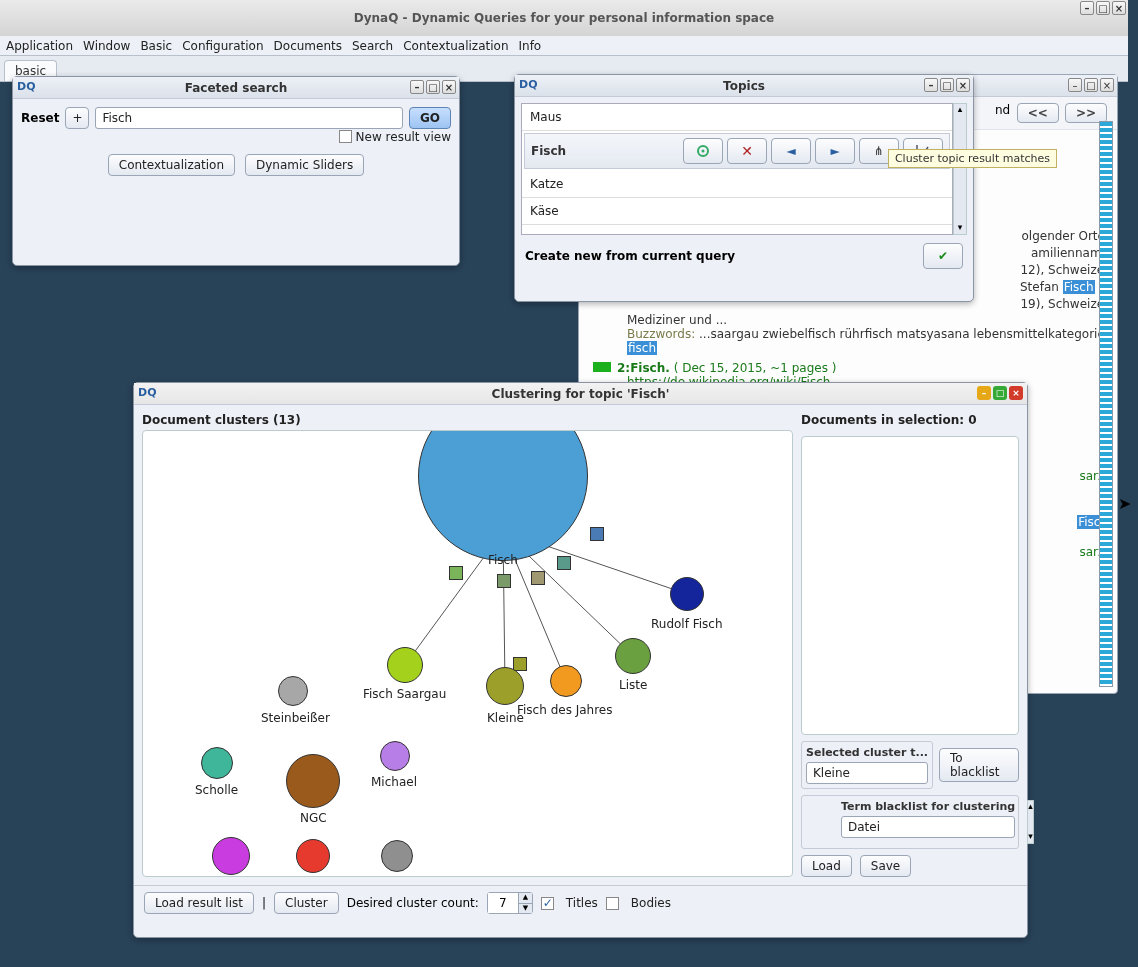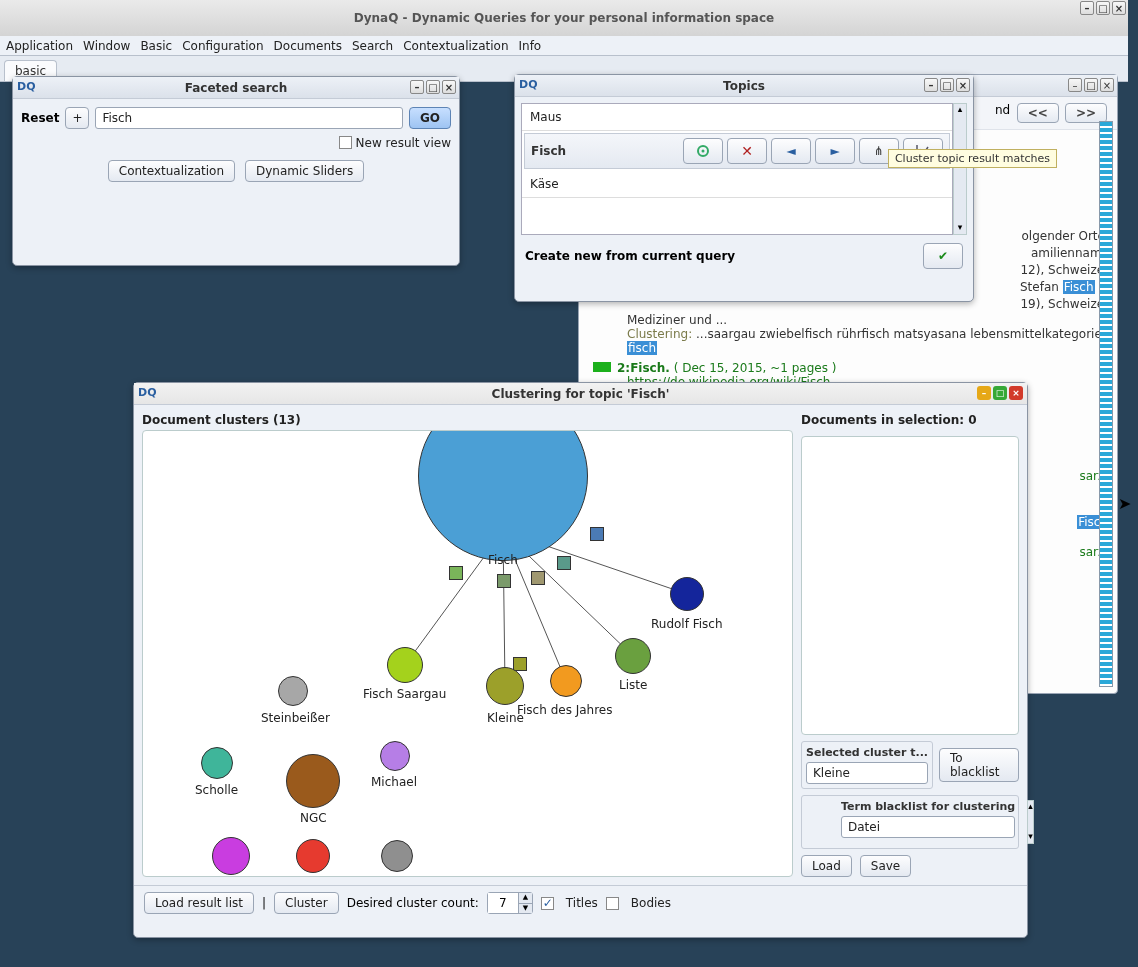--- a/index.html
+++ b/index.html
@@ -23,21 +23,21 @@
 .subwin-body { padding: 8px; }
 
 .btn { background:linear-gradient(#fdfdfe,#e4e9f1); border:1px solid #9aa5b5; border-radius:4px; padding:3px 10px; color:#222; cursor:default; display:inline-flex; align-items:center; justify-content:center;}
 .btn.primary { background:linear-gradient(#c7dfff,#9ec4f2); border-color:#5d84b5; font-weight:bold;}
 .input { background:#fff; border:1px solid #9aa5b5; border-radius:3px; padding:3px 6px; color:#222;}
 .checkbox { width:13px; height:13px; border:1px solid #888; background:#fff; display:inline-block; vertical-align:middle; margin-right:4px;}
 .chklabel { vertical-align:middle; color:#222;}
 
 
 #faceted { left:12px; top:76px; width:448px; height:190px;}
-#faceted .row1 { display:flex; align-items:center; gap:6px; margin-bottom:6px;}
+#faceted .row1 { display:flex; align-items:center; gap:6px; }
 #faceted .row2 { text-align:right; margin-bottom:10px;}
 #faceted .btnrow { display:flex; justify-content:center; gap:10px; margin-bottom:8px;}
 
 
 #topics { left:514px; top:74px; width:460px; height:228px;}
 #topics .list { background:#fff; border:1px solid #aab; overflow:auto; height:132px; position:relative;}
 #topics .list-item { padding:6px 8px; border-bottom:1px solid #ddd; color:#222;}
 #topics .selected-row { background:linear-gradient(#f4f6fa,#e4e9f1); border:1px solid #c4cbd6; margin:2px; padding:4px 6px; display:flex; align-items:center; gap:4px;}
 #topics .selected-row .lbl { font-weight:bold; flex:1; color:#333;}
 #topics .toolbtn { width:40px; height:26px; }
@@ -126,21 +126,21 @@
   <div class="body">
     <div style="height:94px;"></div>
     <div style="text-align:right; line-height:17px;">
       <div>olgender Orte:</div>
       <div>amilienname</div>
       <div>12), Schweizer</div>
       <div><span>Stefan </span><span class="hl">Fisch</span><span> (*</span></div>
       <div>19), Schweizer</div>
     </div>
     <div style="padding-left:40px;">Mediziner und ...</div>
-    <div style="padding-left:40px;"><span class="meta">Clustering:</span><span>   ...saargau zwiebelfisch rührfisch matsyasana lebensmittelkategorie </span></div>
+    <div style="padding-left:40px;"><span class="meta">Buzzwords:</span><span>   ...saargau zwiebelfisch rührfisch matsyasana lebensmittelkategorie </span></div>
     <div style="padding-left:40px;"><span class="hl">fisch</span></div>
     <div style="padding-left:6px; margin-top:6px;"><span class="green-box"></span><span class="link" style="font-weight:bold;">2:Fisch.</span><span class="link"> ( Dec 15, 2015, ~1 pages )</span></div>
     <div style="padding-left:40px;" class="link">https://de.wikipedia.org/wiki/Fisch</div>
     <div style="height:80px;"></div>
     <div style="text-align:right;" class="link">sarzt</div>
     <div style="height:32px;"></div>
     <div style="text-align:right;"><span class="hl">Fisch</span></div>
     <div style="height:16px;"></div>
     <div style="text-align:right;" class="link">sarzt</div>
   </div>
@@ -207,20 +207,21 @@
             </div>
           <div class="btn toolbtn">
               <span style="color:#333;">⋔</span>
             </div>
           <div class="btn toolbtn">
               <svg width="16" height="16" viewBox="0 0 16 16">
                 <path d="M2 14 L2 2 M2 14 L14 14 M3 12 L6 7 L9 10 L13 4" fill="none" stroke="#556" stroke-width="1.5"></path>
               </svg>
             </div>
         </div>
+        <div class="list-item">Katze</div>
         <div class="list-item">Käse</div>
       </div>
       <div class="scrollbar-v">
           <div>▴</div>
           <div>▾</div>
         </div>
     </div>
     <div class="tooltip" style="right:-84px; top:74px;">Cluster topic result matches</div>
     <div class="create-row">
       <span style="font-weight:bold;">Create new from current query</span>

